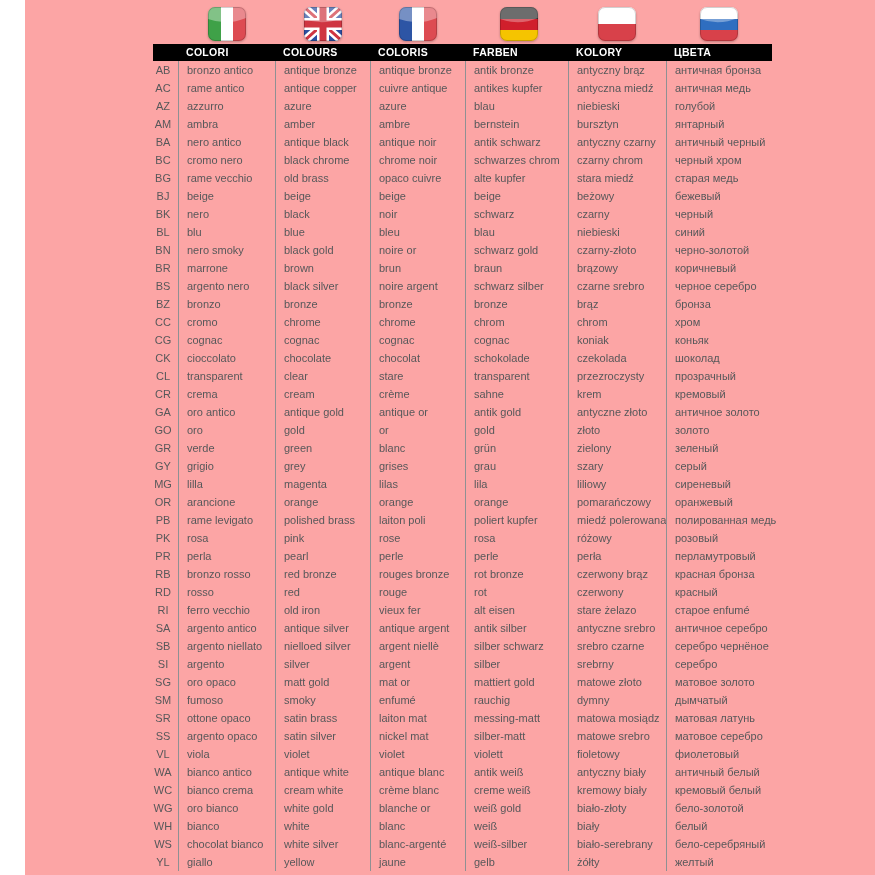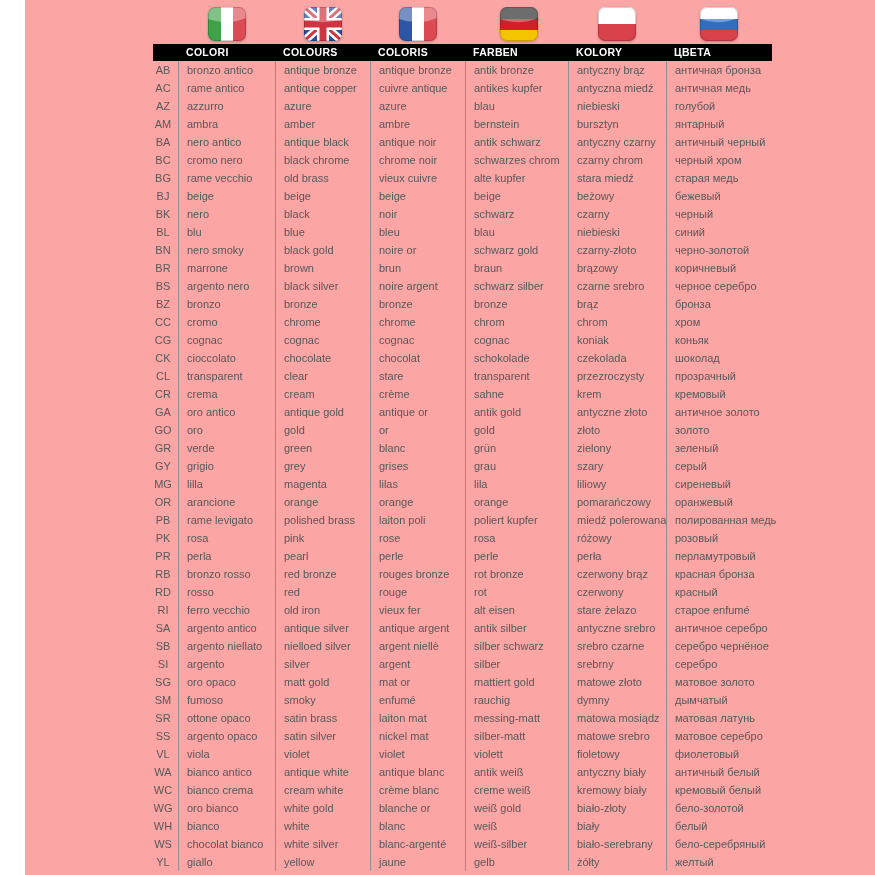--- a/index.html
+++ b/index.html
@@ -201,21 +201,21 @@
       <div class="cell">chrome noir</div>
       <div class="cell">schwarzes chrom</div>
       <div class="cell">czarny chrom</div>
       <div class="cell">черный хром</div>
     </div>
 
     <div class="row">
       <div class="cell code">BG</div>
       <div class="cell">rame vecchio</div>
       <div class="cell">old brass</div>
-      <div class="cell">vieux cuivre</div>
+      <div class="cell">opaco cuivre</div>
       <div class="cell">alte kupfer</div>
       <div class="cell">stara miedź</div>
       <div class="cell">старая медь</div>
     </div>
 
     <div class="row">
       <div class="cell code">BJ</div>
       <div class="cell">beige</div>
       <div class="cell">beige</div>
       <div class="cell">beige</div>

